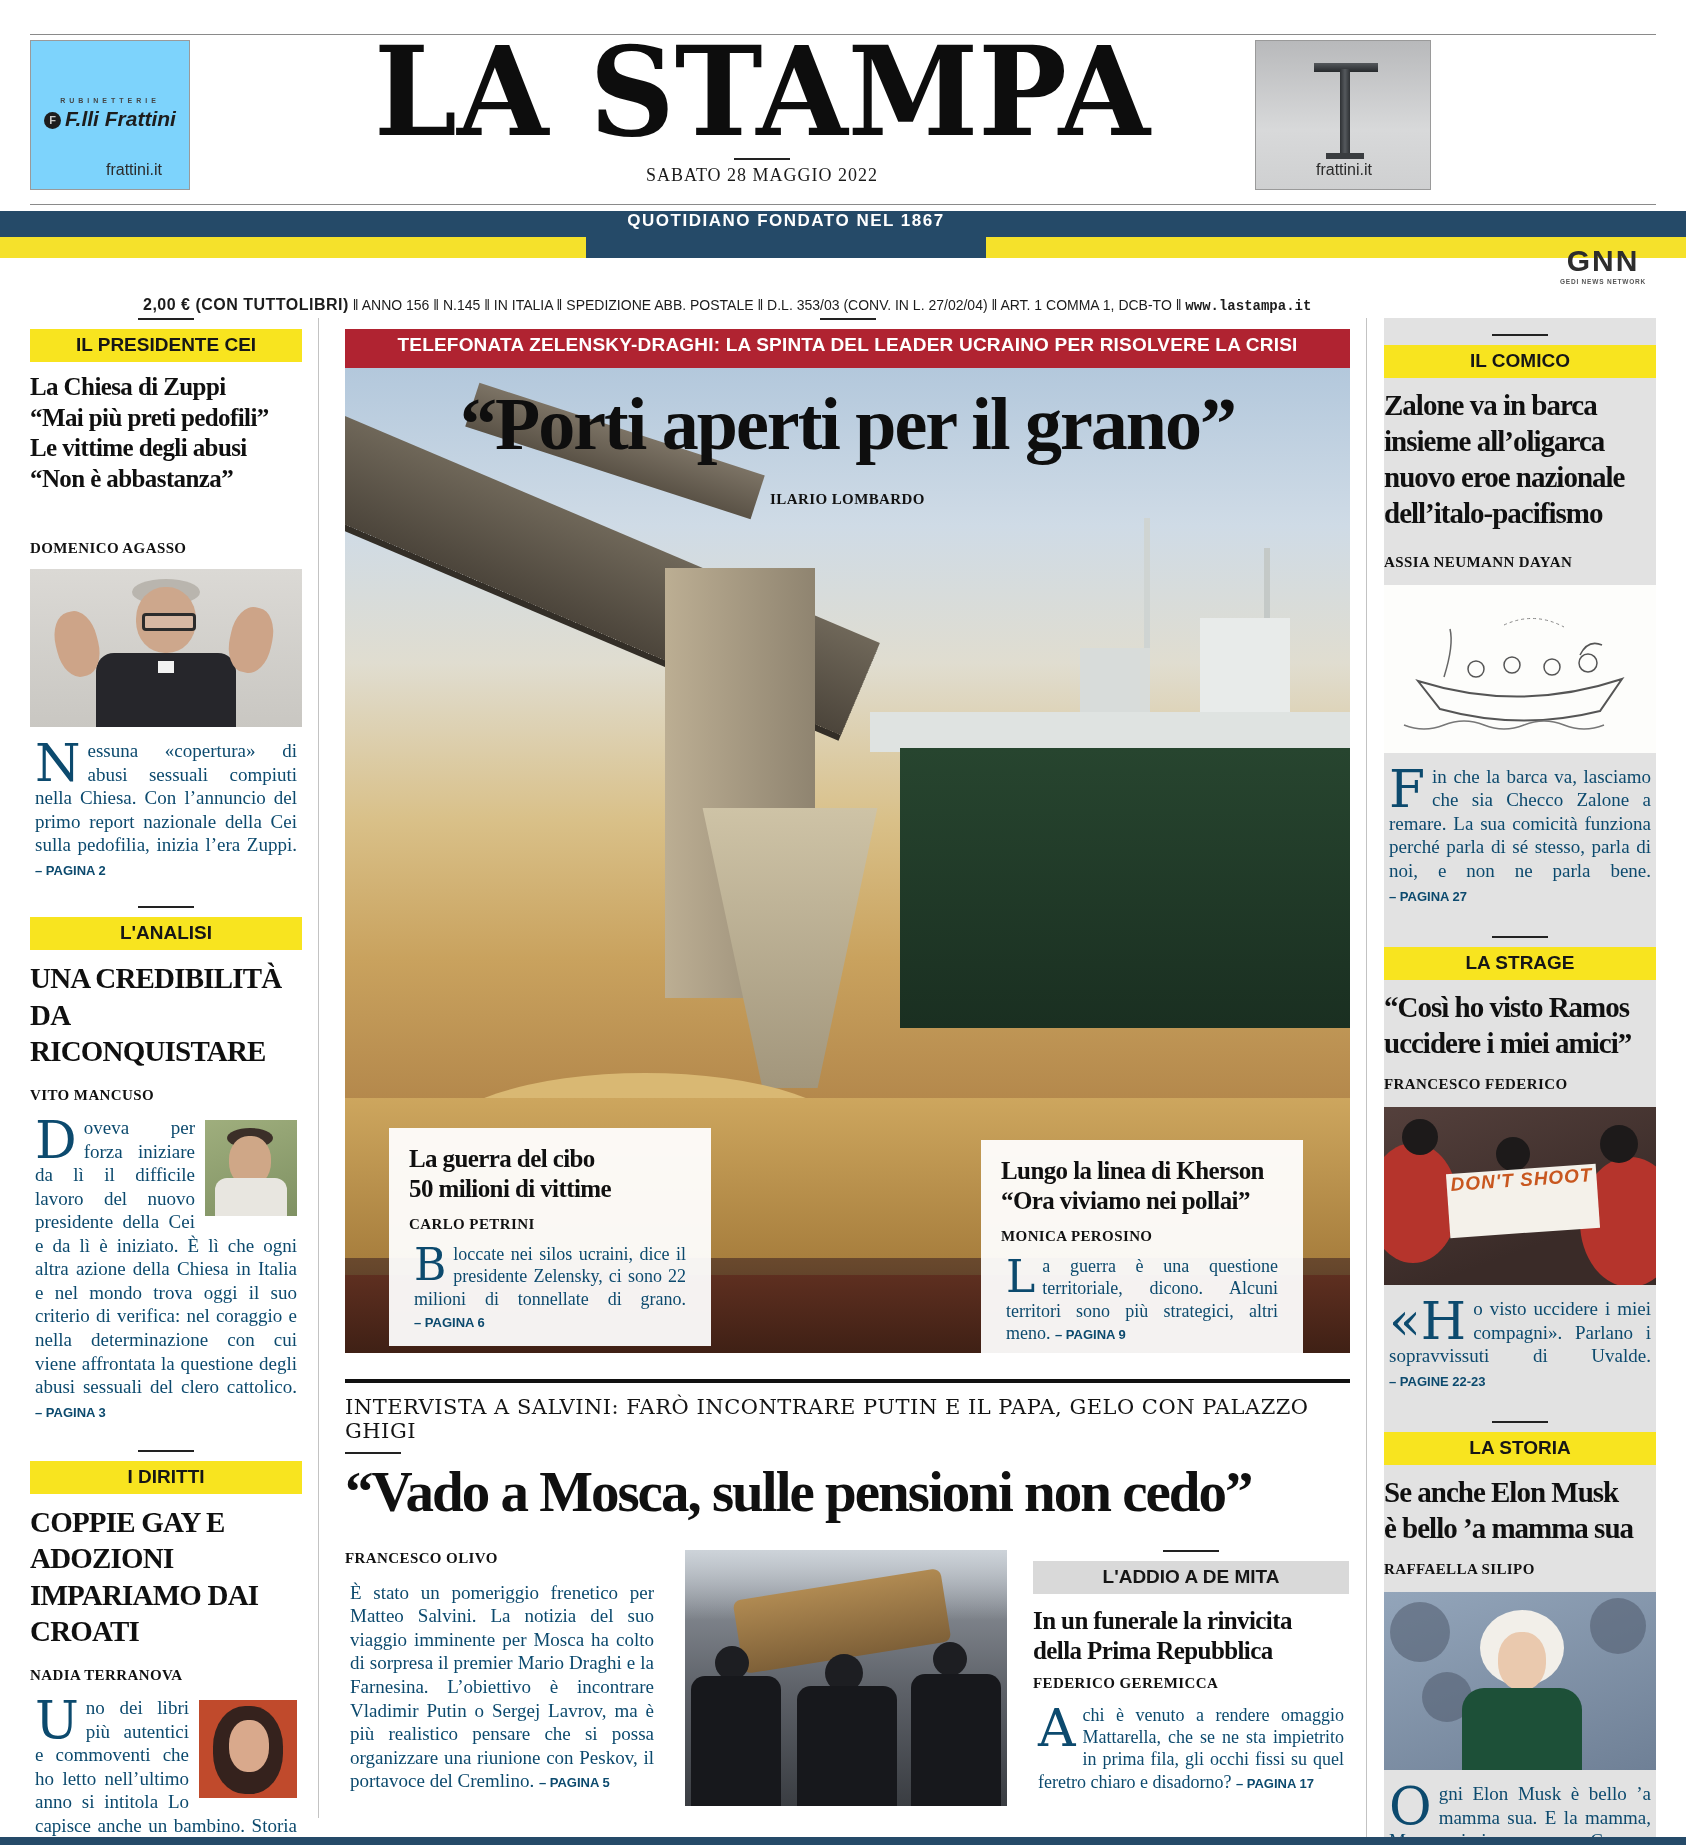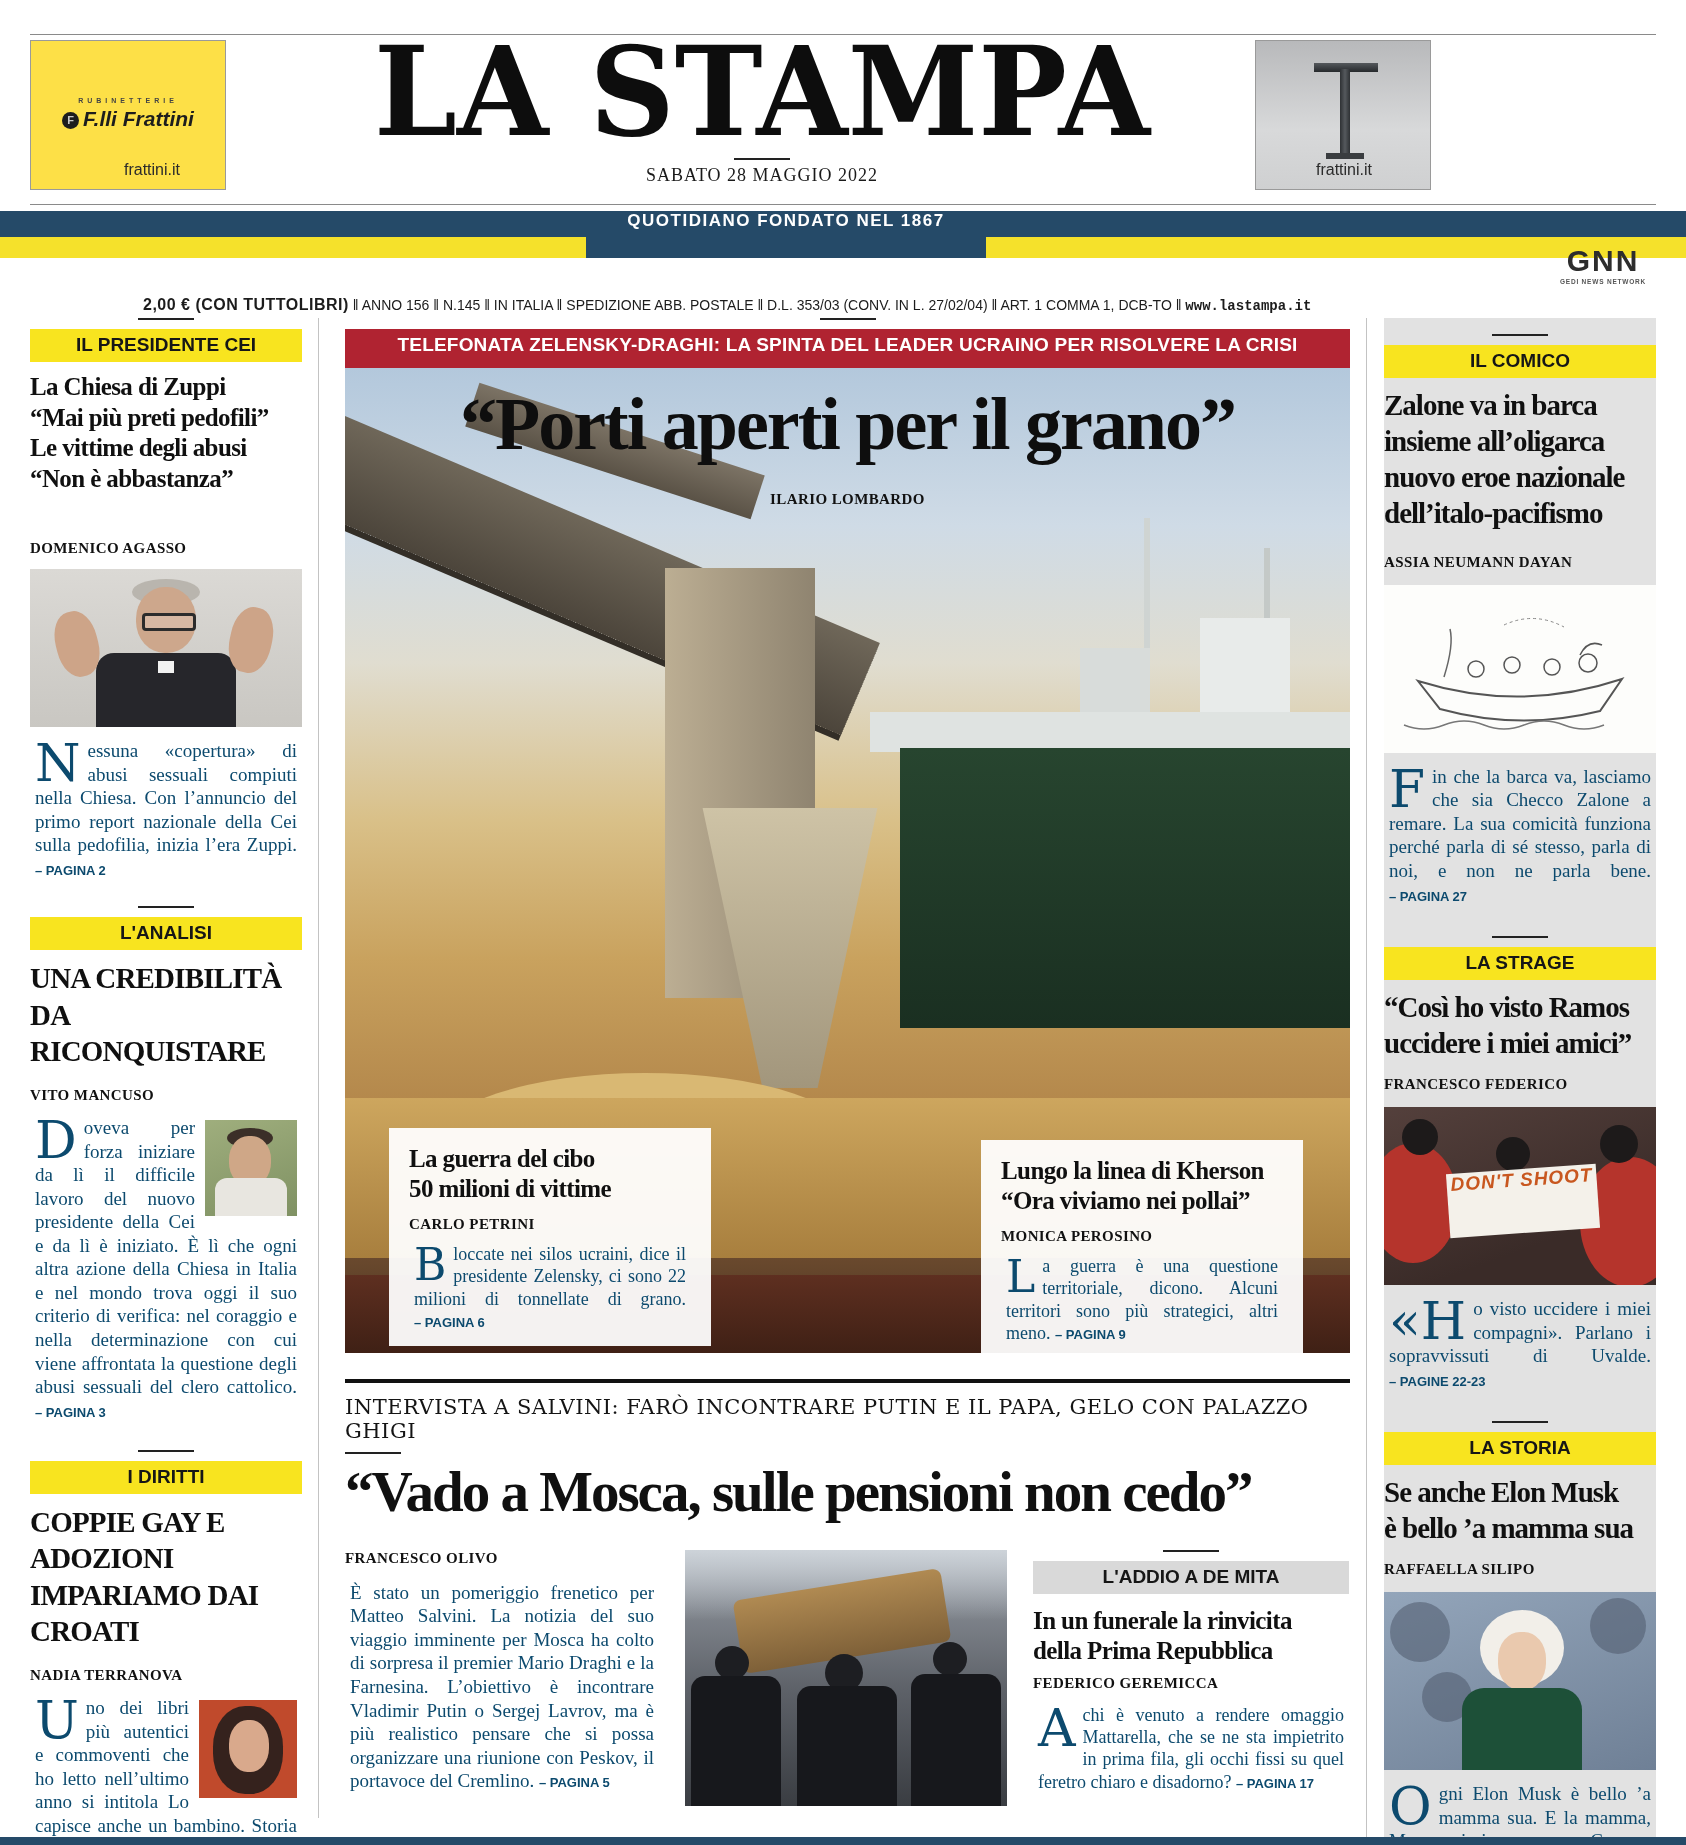--- a/index.html
+++ b/index.html
@@ -2,21 +2,21 @@
 <html><head>
 <meta charset="utf-8">
 <style>
   html,body{margin:0;padding:0;background:#fff;}
   .page{position:relative;width:1686px;height:1845px;background:#fff;overflow:hidden;
         font-family:"Liberation Serif",serif;color:#111;}
   
   .rule-top{position:absolute;left:30px;top:34px;width:1626px;border-top:1px solid #8a8a8a;}
   .rule-mid{position:absolute;left:30px;top:204px;width:1626px;border-top:1px solid #8a8a8a;}
   .ad-box{position:absolute;top:40px;height:150px;border:1px solid #9a9a9a;box-sizing:border-box;}
-  .ad-left{left:30px;width:196px;background:#fde047;}
+  .ad-left{left:30px;width:160px;background:#7dd3fc;}
   .ad-right{left:1255px;width:176px;background:linear-gradient(180deg,#b8b9bb,#d8d9da 60%,#cfd0d1);}
   .ad-small{position:absolute;left:0;right:0;top:56px;text-align:center;font:600 7px "Liberation Sans",sans-serif;letter-spacing:4px;color:#444;}
   .ad-brand{position:absolute;left:0;right:0;top:66px;text-align:center;font:italic 700 21px "Liberation Sans",sans-serif;color:#1d1d1d;}
   .ad-brand .logo-dot{display:inline-block;width:17px;height:17px;border-radius:50%;background:#1d1d1d;color:#c9c9c7;
         font:700 11px "Liberation Sans",sans-serif;line-height:17px;text-align:center;font-style:normal;vertical-align:middle;margin-right:4px;}
   .ad-url{position:absolute;left:0;right:0;bottom:10px;text-align:center;font:400 16px "Liberation Sans",sans-serif;color:#2b2b2b;padding-left:48px;}
   .ad-url.right{text-align:left;left:12px;}
   .faucet-pipe{position:absolute;left:84px;top:28px;width:10px;height:86px;background:linear-gradient(90deg,#2e3134,#55595d,#2e3134);}
   .faucet-top{position:absolute;left:58px;top:22px;width:64px;height:9px;background:linear-gradient(#55595d,#26292c);}
   .faucet-base{position:absolute;left:70px;top:112px;width:38px;height:6px;background:#3a3d40;}

